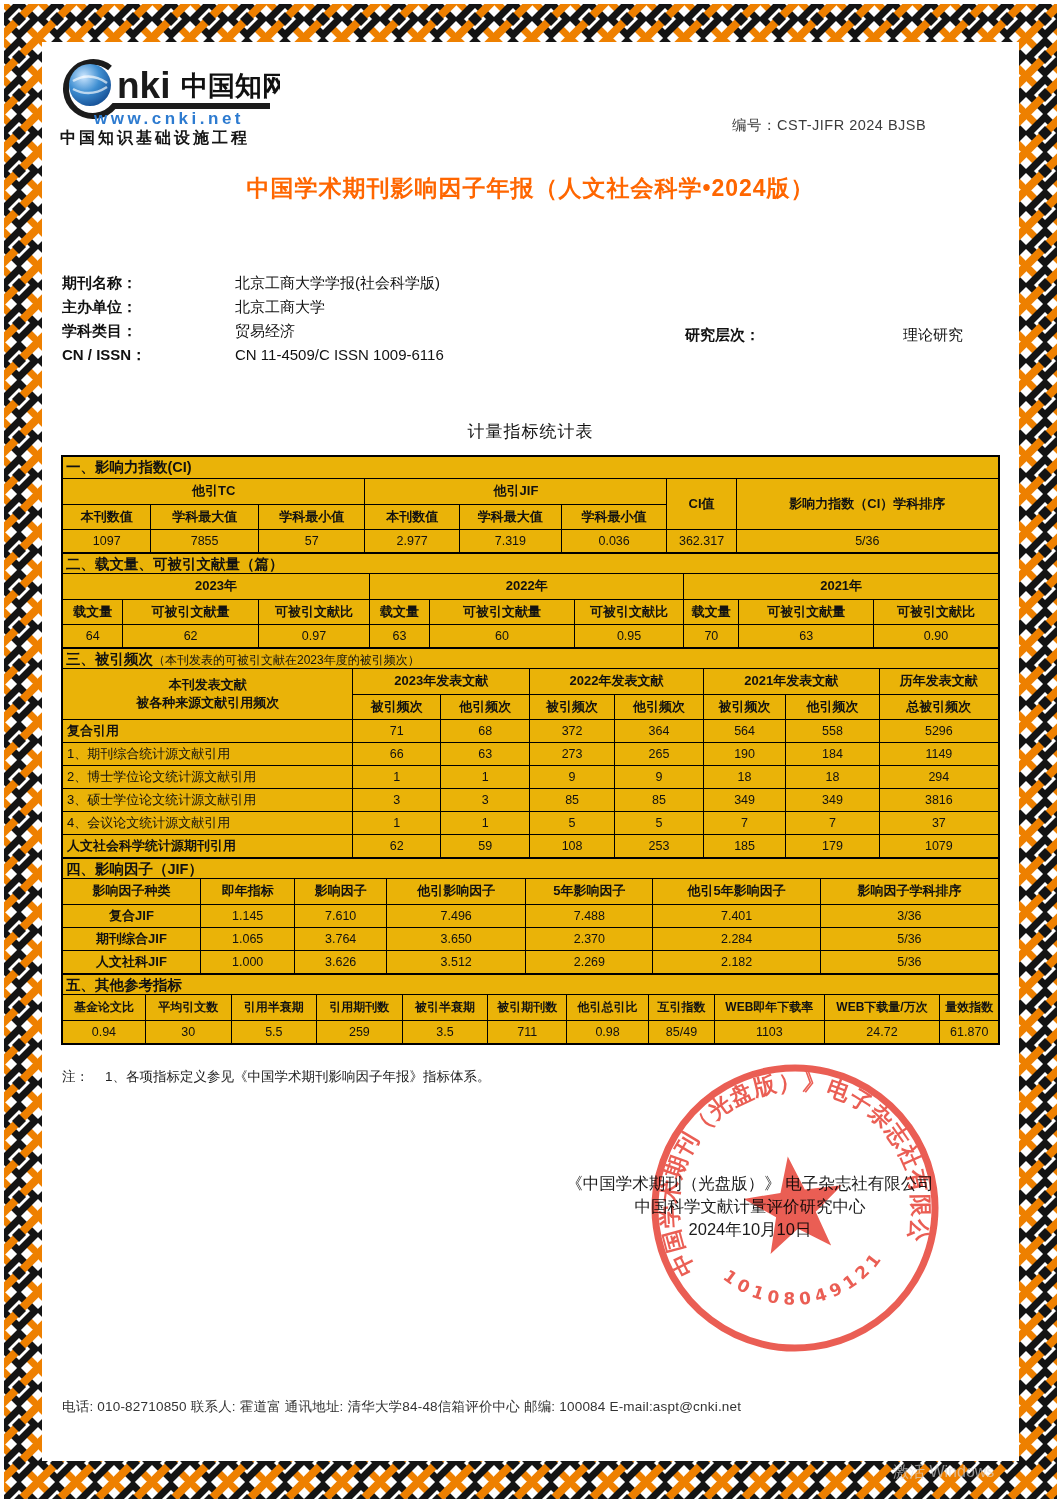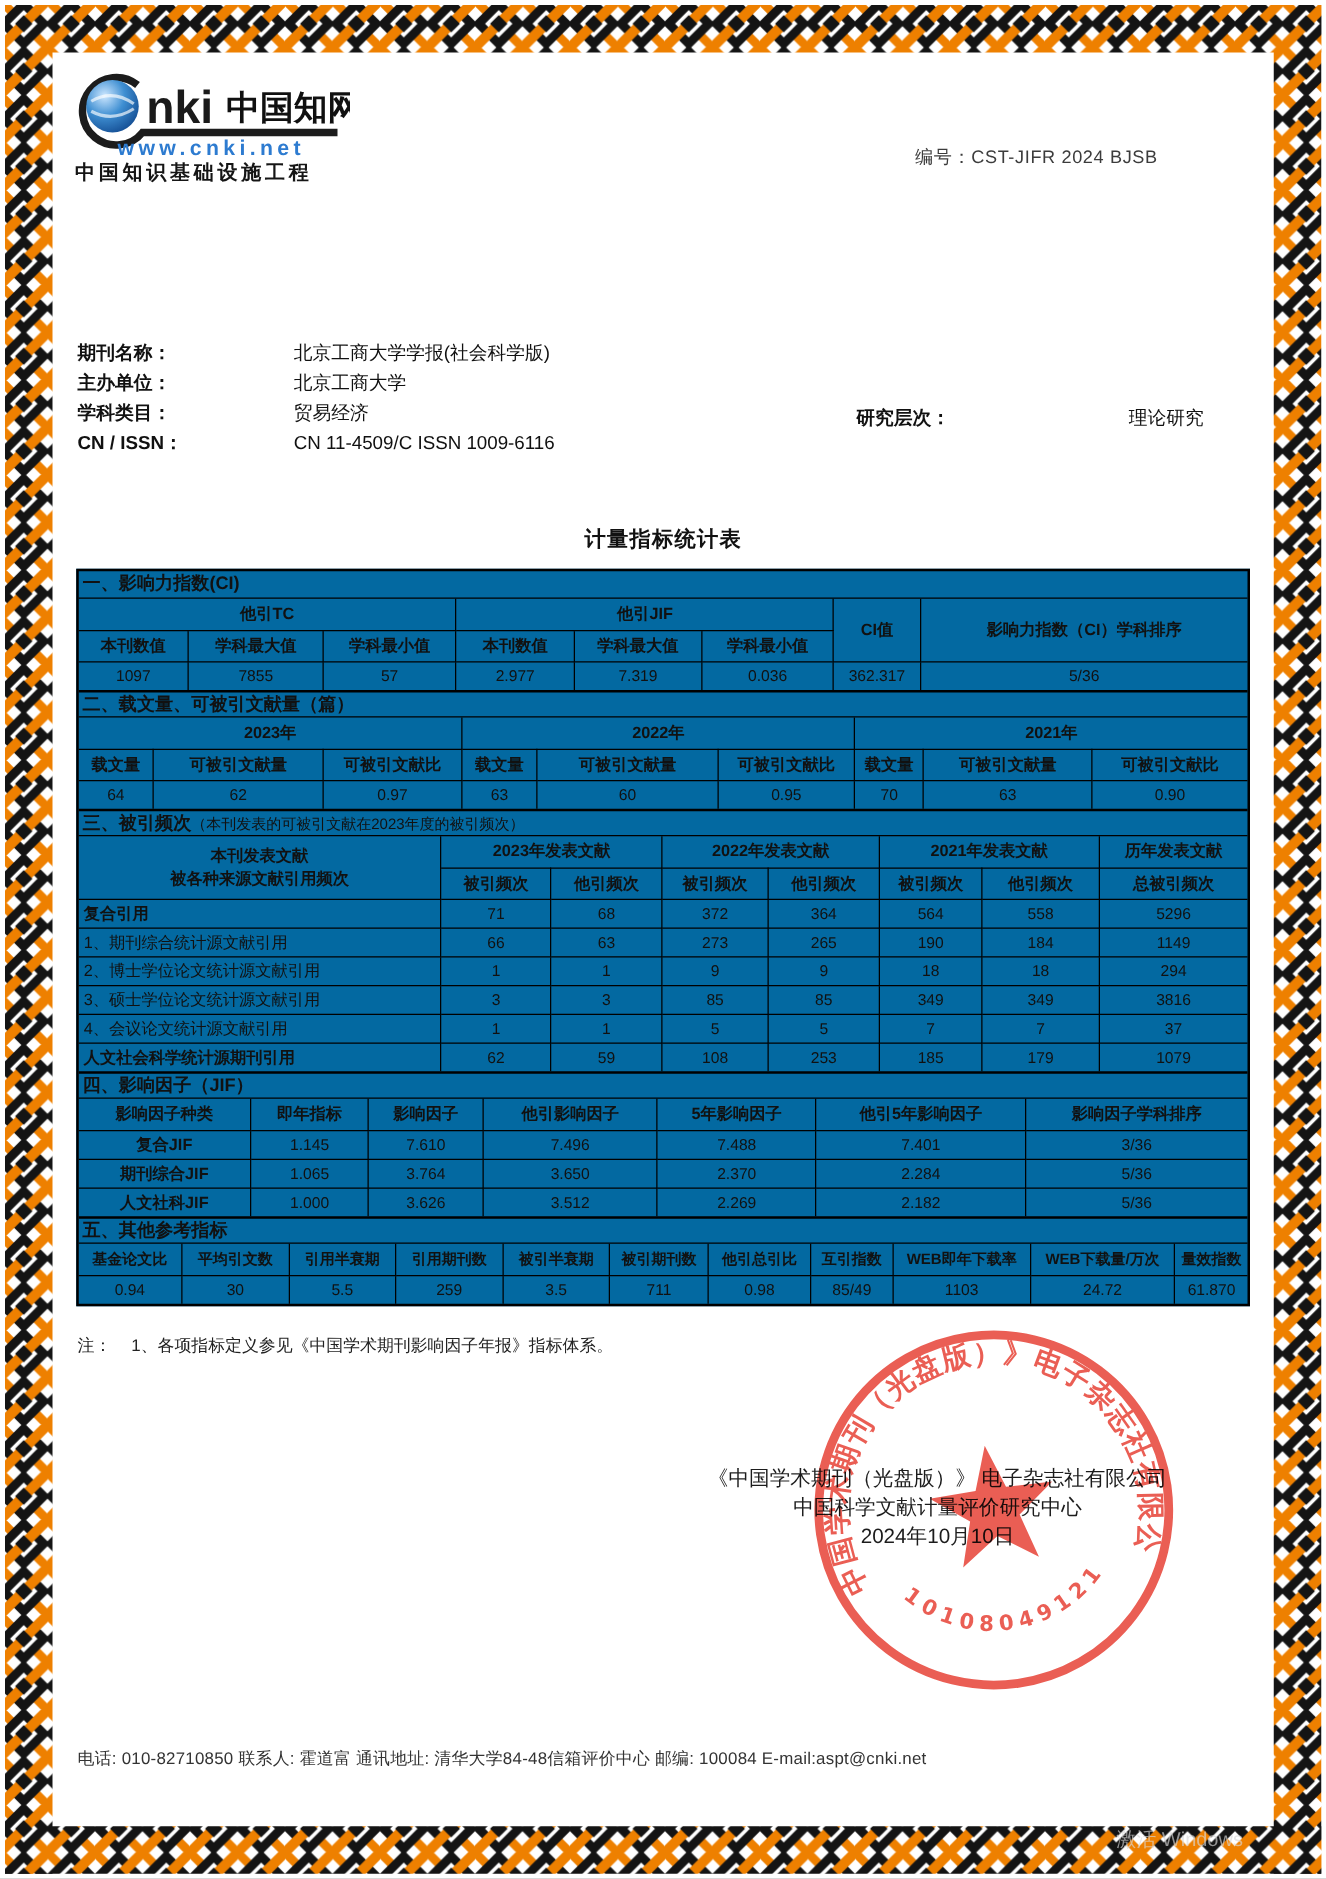--- a/index.html
+++ b/index.html
@@ -11,23 +11,23 @@
   .logo { position:absolute; left:60px; top:54px; }
   .doc-no { position:absolute; left:732px; top:116px; font-size:14.5px; color:#3c3c3c; letter-spacing:.5px; white-space:nowrap; }
   .doc-title { position:absolute; left:0; top:173px; width:100%; text-align:center; font-size:23px; font-weight:bold; color:#ff6600; letter-spacing:1px; }
 
   .info { position:absolute; left:62px; top:271px; width:936px; font-size:15px; }
   .info-row { display:flex; height:24px; line-height:24px; }
   .info-label { font-weight:bold; width:173px; }
   .research { position:absolute; left:623px; top:52px; display:flex; height:24px; line-height:24px;gap:48px; }
   .research .info-label { width:170px; }
 
-  .tbl-title { position:absolute; left:0; top:420px; width:100%; text-align:center; font-size:17px; font-weight:bold; letter-spacing:1px; }
-
-  .tbl-wrap { position:absolute; left:61px; top:455px; width:939px; border:2px solid #000; background:#0369a1; }
+  .tbl-title { position:absolute; left:0; top:420px; width:100%; text-align:center; font-size:17px; font-weight:normal; letter-spacing:1px; }
+
+  .tbl-wrap { position:absolute; left:61px; top:455px; width:939px; border:2px solid #000; background:#eab308; }
   .banner { font-size:14.5px; font-weight:bold; height:22px; line-height:21px; padding-left:3px; border-top:2px solid #000; border-bottom:1px solid #000; }
   .banner.first { border-top:none; }
   .banner-note { font-size:12px; font-weight:normal; }
   table { width:100%; border-collapse:collapse; table-layout:fixed; }
   td, th { border:1px solid #000; text-align:center; font-size:13px; padding:1px 2px; height:23px; overflow:hidden; white-space:nowrap; }
   table tr:first-child td, table tr:first-child th { border-top:none; }
   table tr td:first-child, table tr th:first-child { border-left:none; }
   table tr td:last-child, table tr th:last-child { border-right:none; }
   table tr:last-child td { border-bottom:none; }
   .hd { font-weight:bold; }
@@ -89,20 +89,21 @@
         <text x="121" y="41" font-size="27" font-weight="bold" fill="#101010" font-family="DejaVu Serif, serif">中国知网</text>
         <text x="34" y="70" font-size="17" font-weight="bold" fill="#2d7bd0" letter-spacing="3.5" font-family="Liberation Sans, sans-serif">www.cnki.net</text>
         <text x="0" y="89" font-size="16" font-weight="bold" fill="#151515" letter-spacing="3" font-family="DejaVu Sans, sans-serif">中国知识基础设施工程</text>
       </svg>
     </div>
 
     <div class="doc-no">
       <span>编号：</span><span>CST-JIFR 2024 BJSB</span>
     </div>
 
+    <div class="doc-title">中国学术期刊影响因子年报（人文社会科学•2024版）</div>
 
     <div class="info">
       <div class="info-row">
         <span class="info-label">期刊名称：</span>
         <span>北京工商大学学报(社会科学版)</span>
       </div>
       <div class="info-row">
         <span class="info-label">主办单位：</span>
         <span>北京工商大学</span>
       </div>

